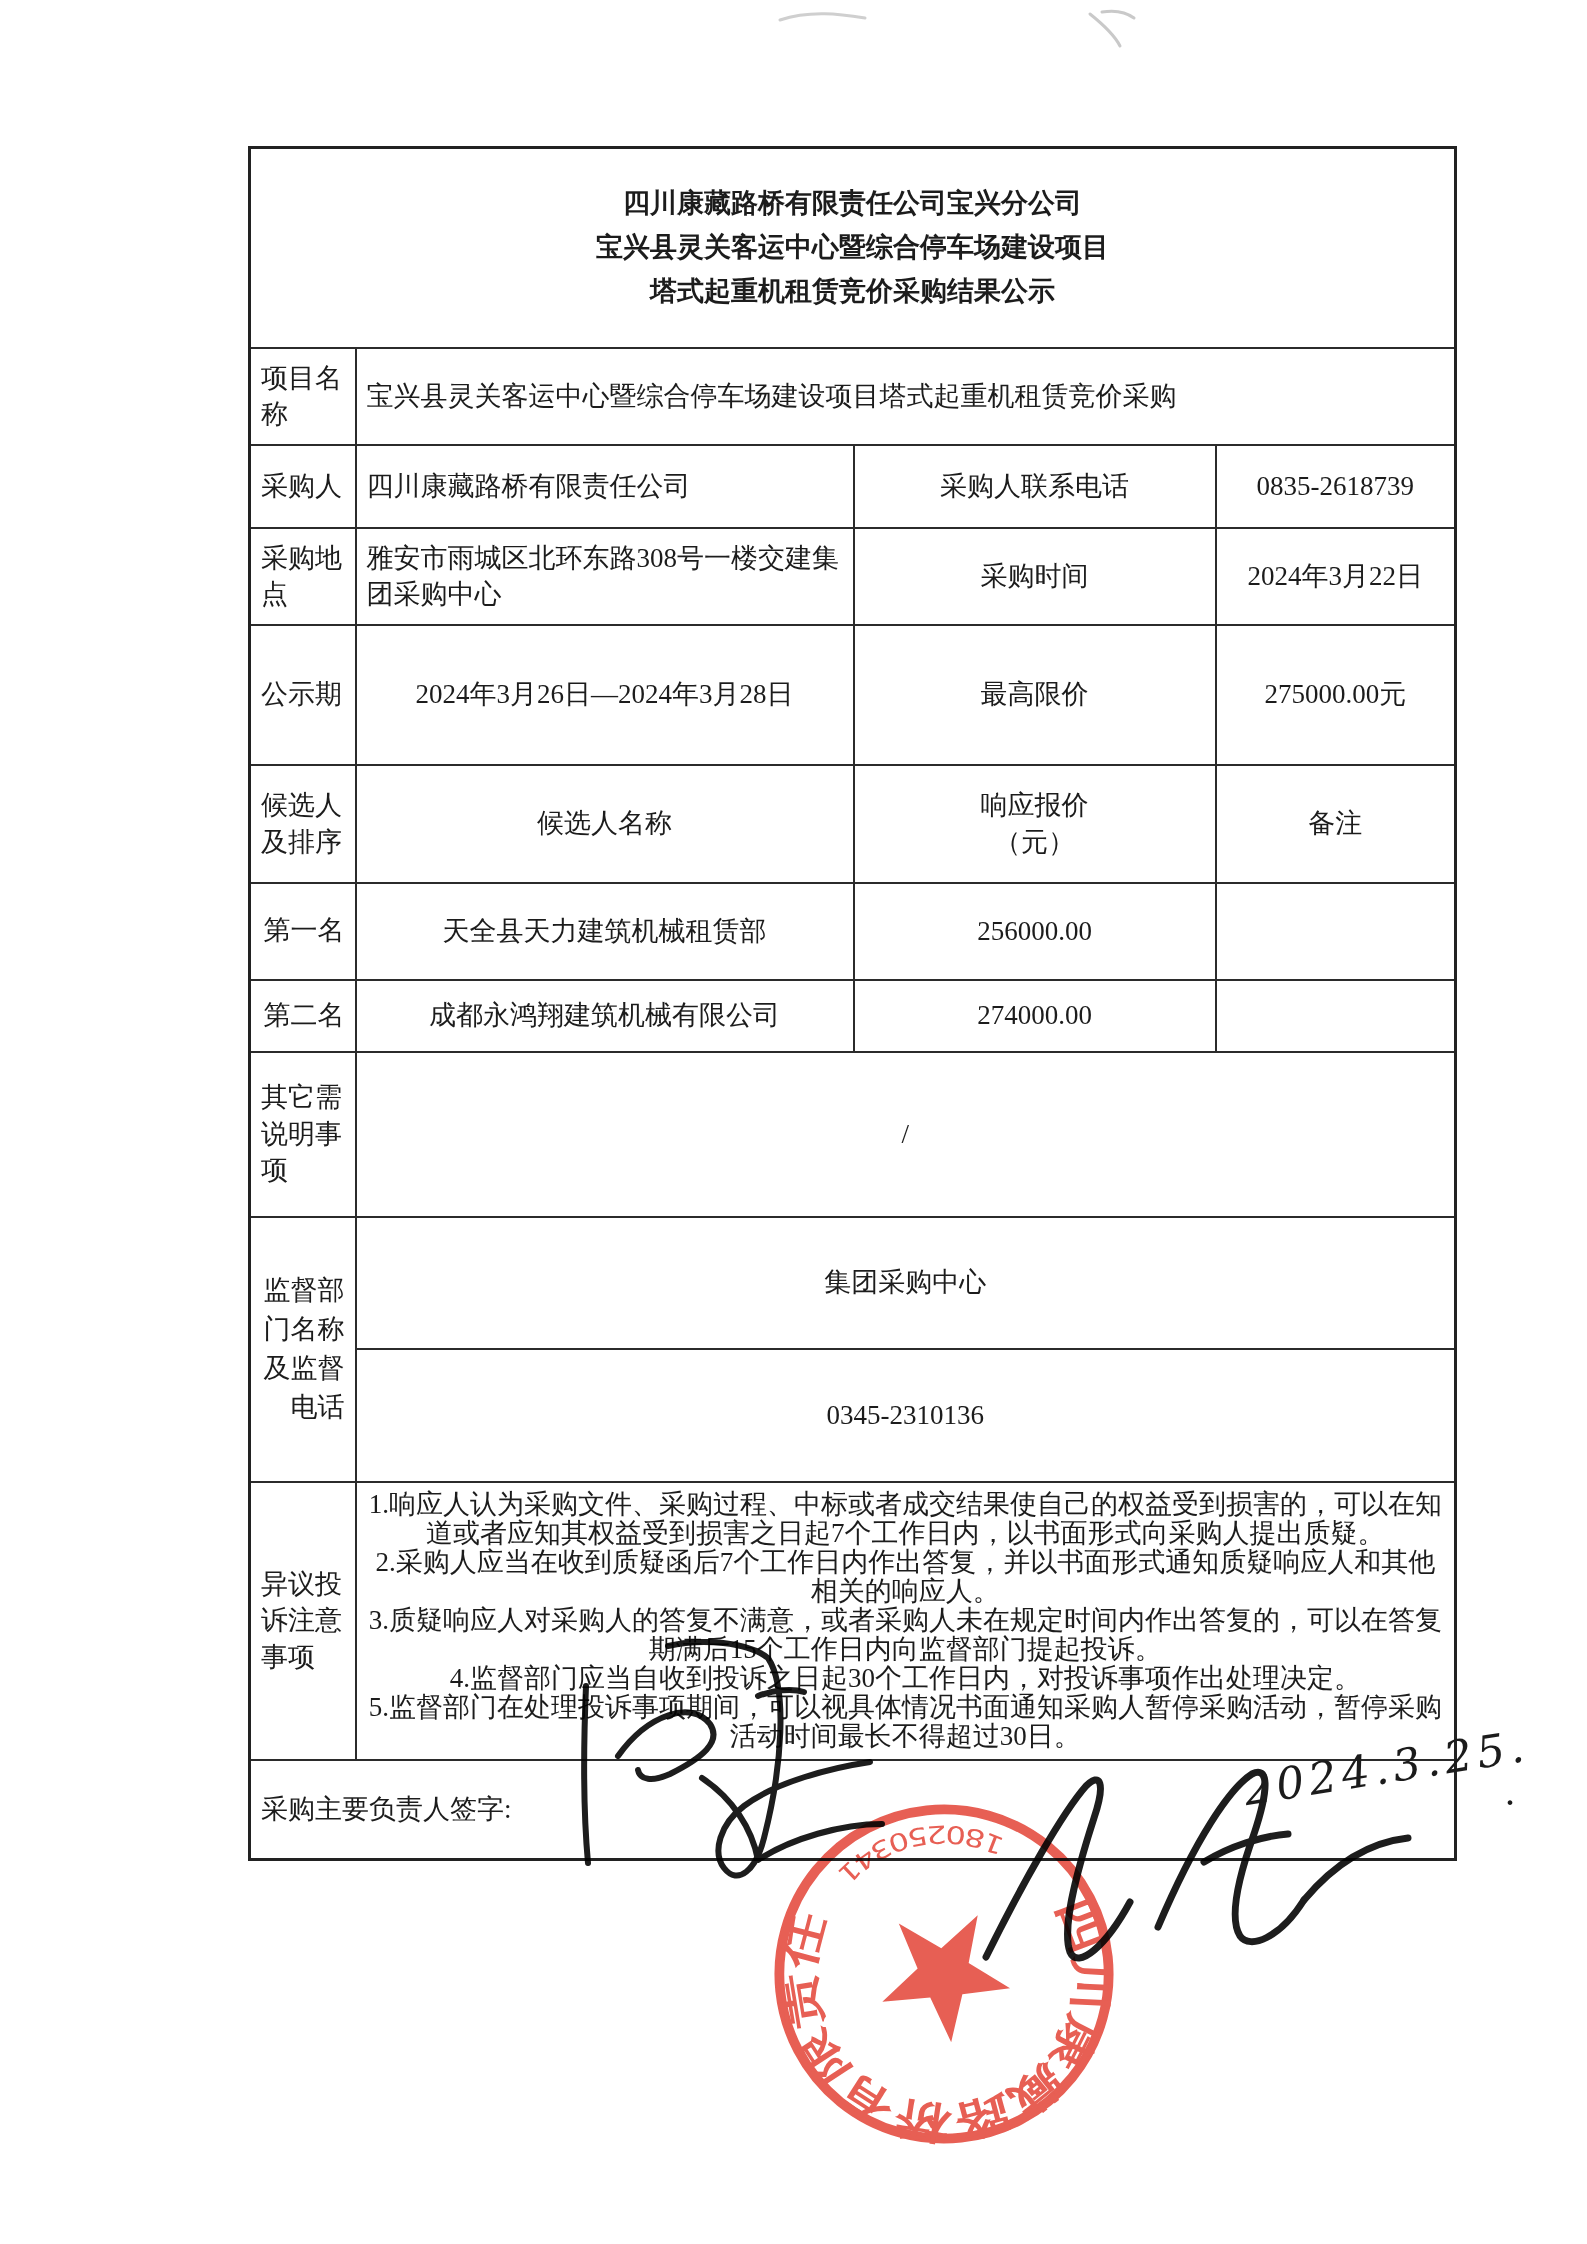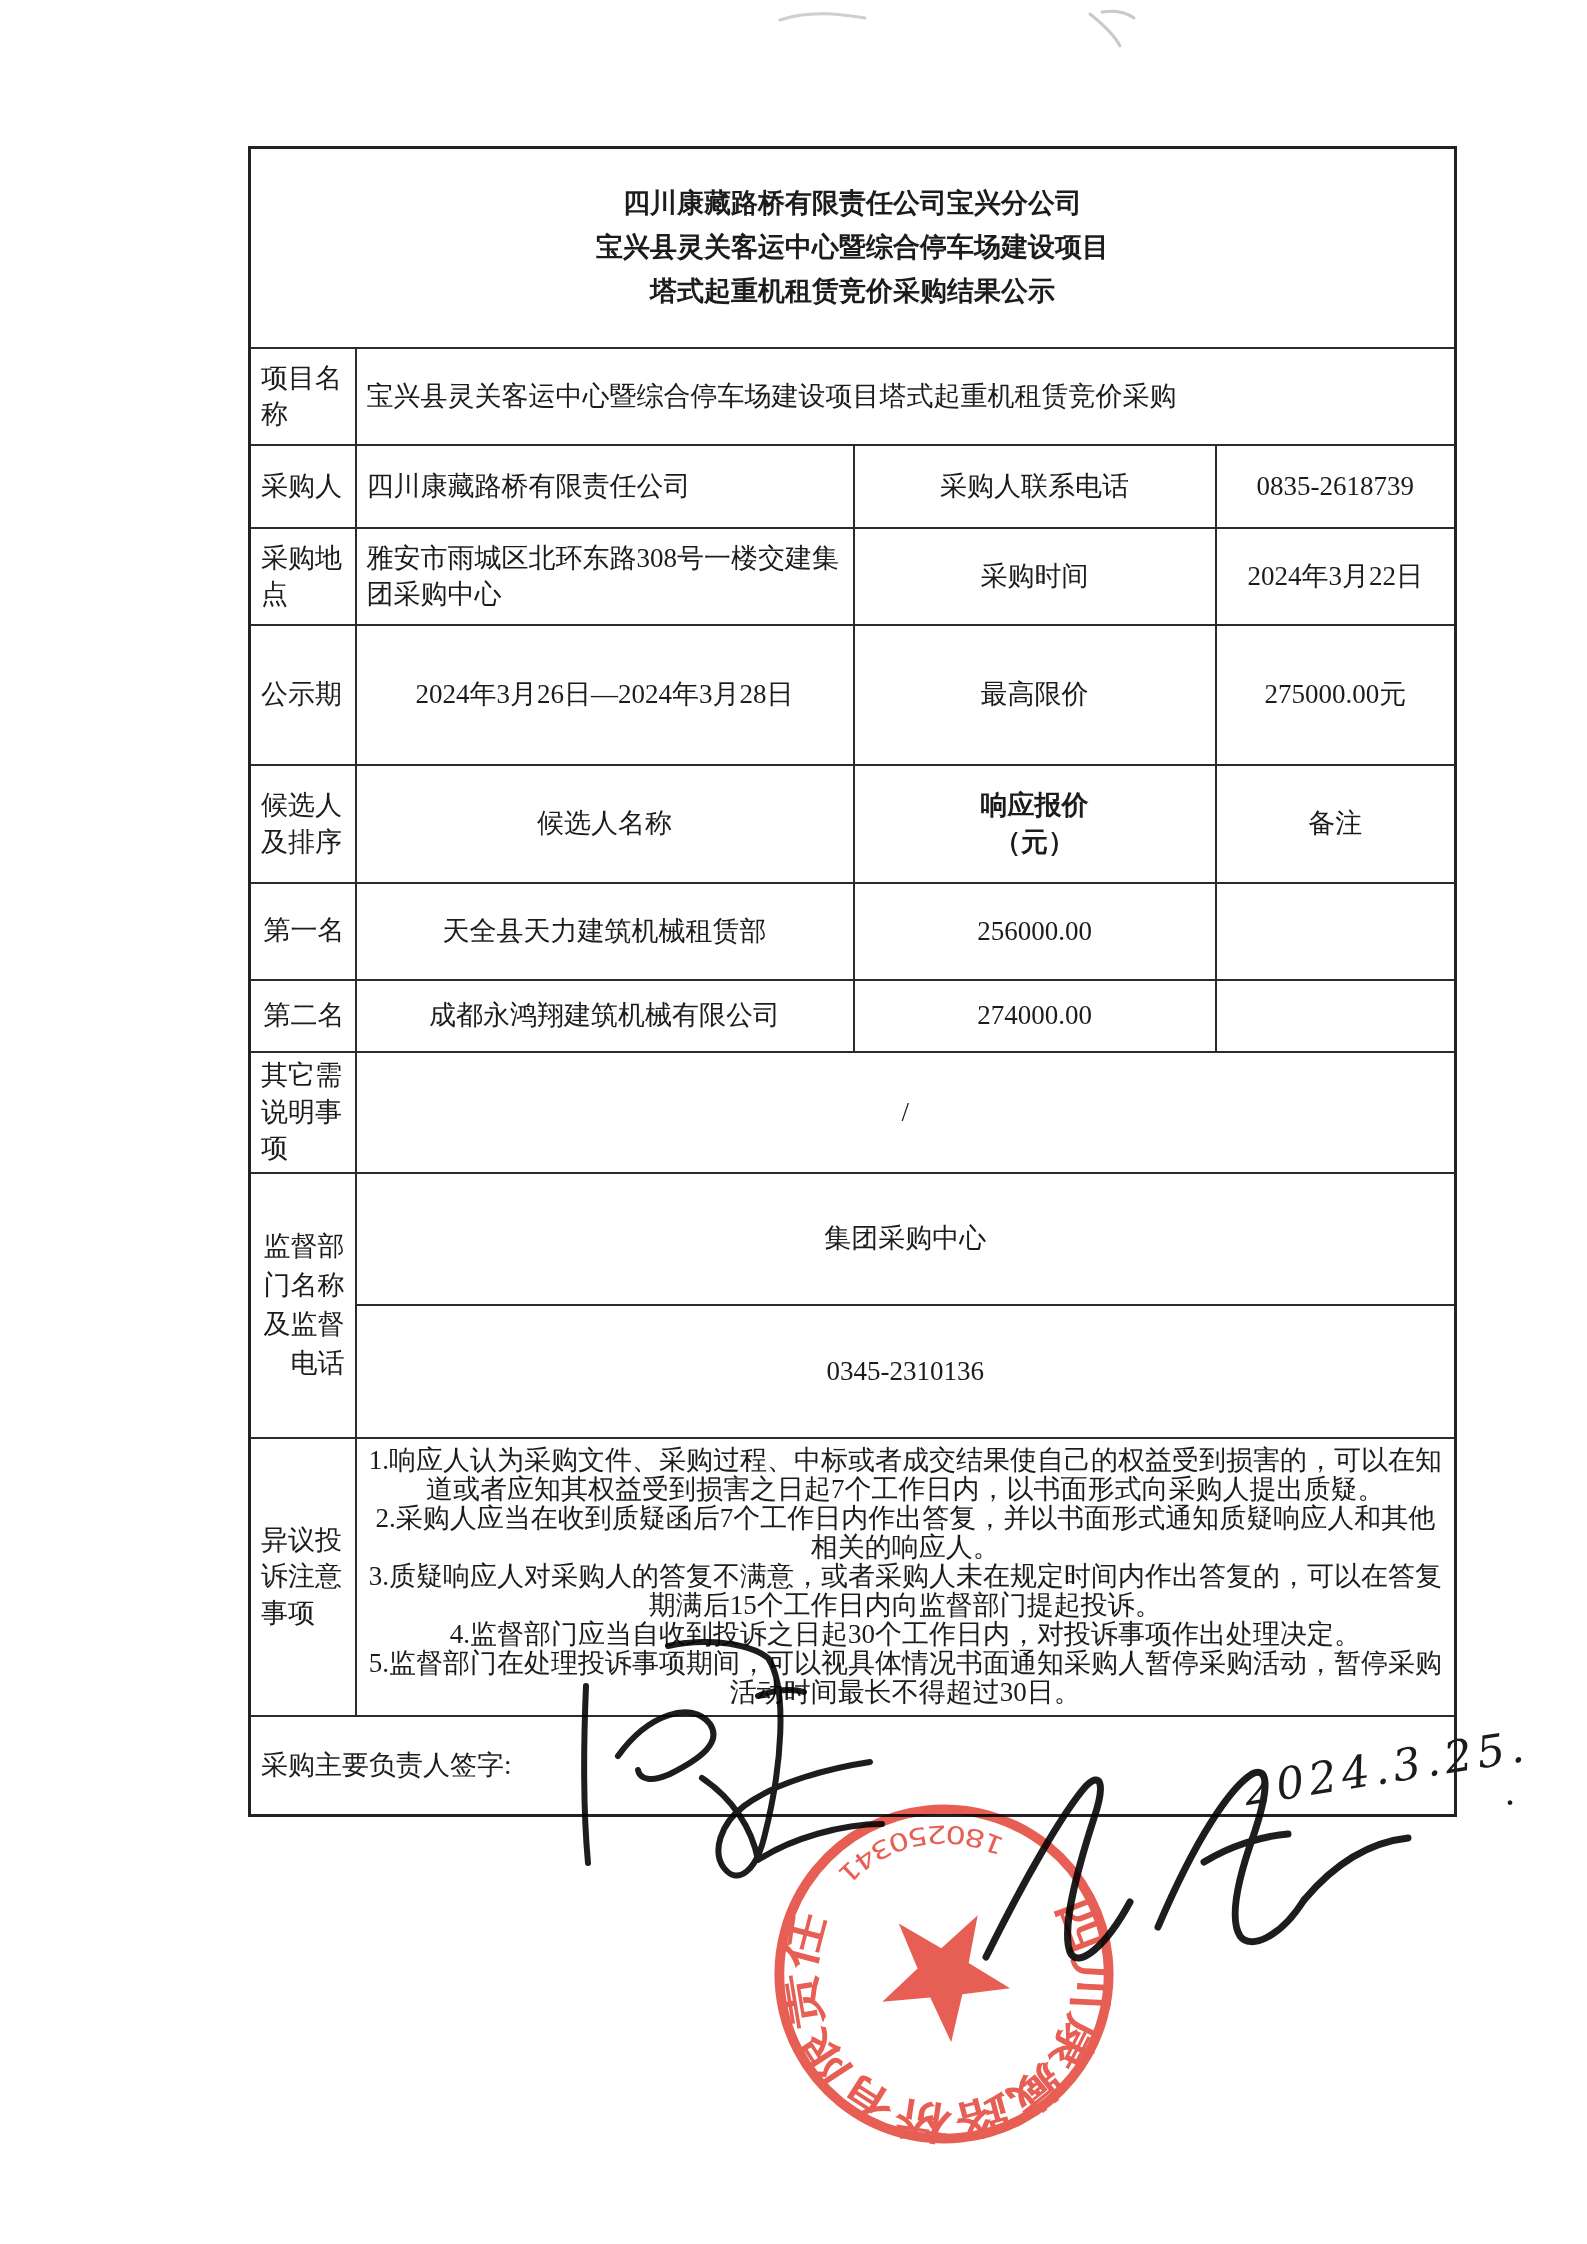--- a/index.html
+++ b/index.html
@@ -31,21 +31,21 @@
     text-align:center;
     font-weight:bold;
     font-size:36px;
     line-height:1.62;
     white-space:pre-line;
   }
   .lbl{ text-align:left; padding-left:8px; line-height:1.35;}
   .lbl-center{ text-align:right; line-height:1.45;}
   .val-left{ text-align:left; padding-left:14px; line-height:1.35;}
   .val-center{ text-align:center; line-height:1.35;}
-  .preline{ white-space:pre-line;font-weight:bold;}
+  .preline{ white-space:pre-line;}
   .complaint-cell{
     font-size:24px;
     line-height:29px;
     text-align:center;
     vertical-align:middle;
     padding:10px 14px;
   }
   .complaint-cell div{margin:0;}
   .sig-cell{
     text-align:left;
@@ -144,21 +144,21 @@
       <td class="val-center"></td>
     </tr>
 
     <tr style="height:72px">
       <td class="lbl-center">第二名</td>
       <td class="val-center">成都永鸿翔建筑机械有限公司</td>
       <td class="val-center">274000.00</td>
       <td class="val-center"></td>
     </tr>
 
-    <tr style="height:121px">
+    <tr style="height:165px">
       <td class="lbl">其它需说明事项</td>
       <td colspan="3" class="val-center">/</td>
     </tr>
 
     <tr style="height:132px">
       <td rowspan="2" class="lbl-center">监督部门名称及监督电话</td>
       <td colspan="3" class="val-center">集团采购中心</td>
     </tr>
     <tr style="height:133px">
       <td colspan="3" class="val-center">0345-2310136</td>

